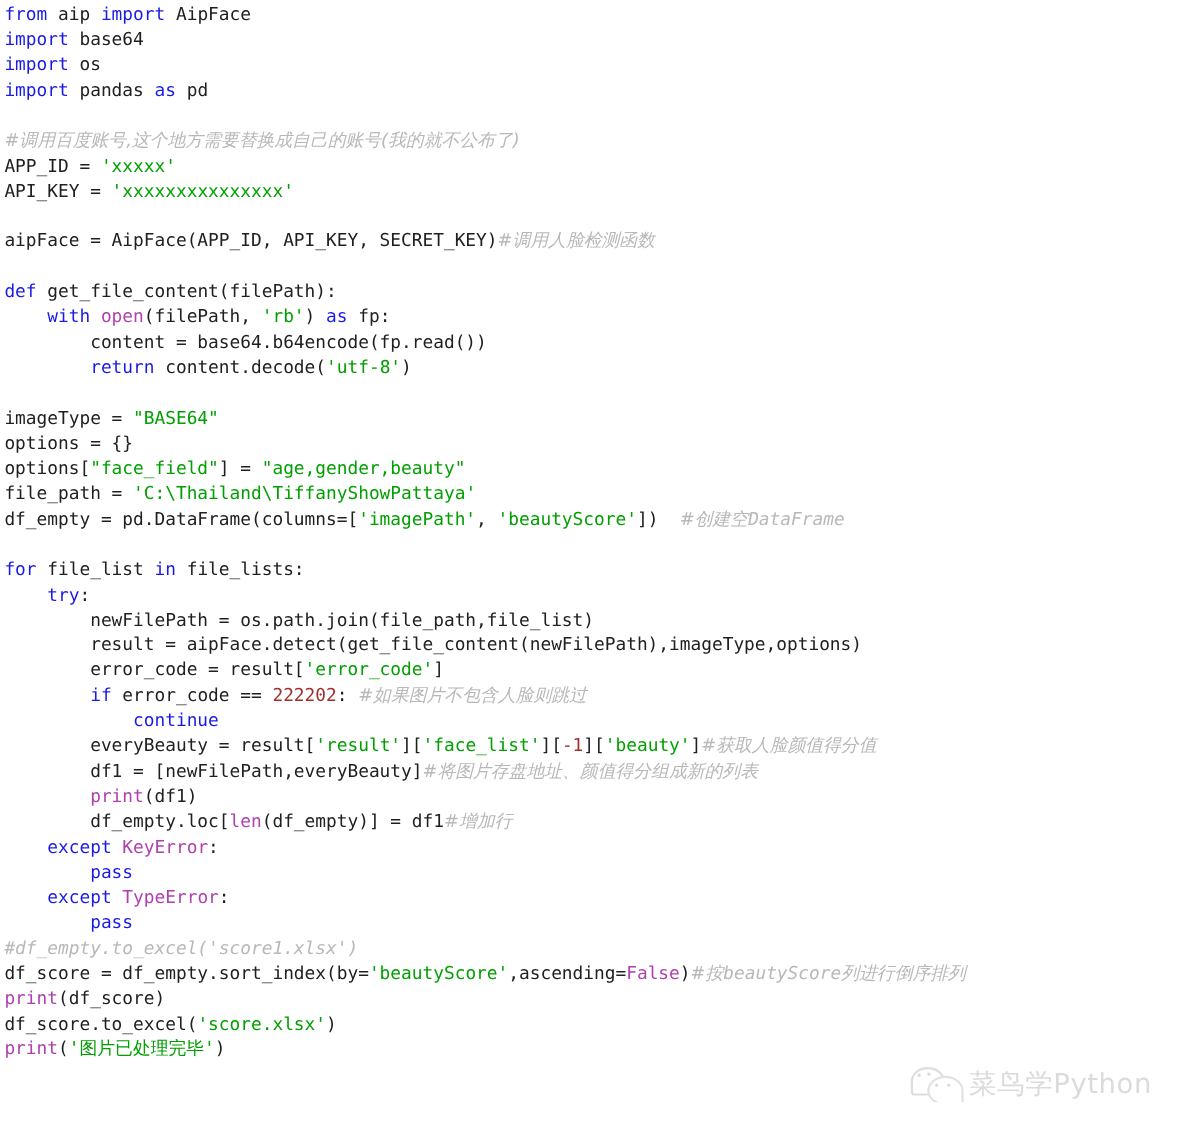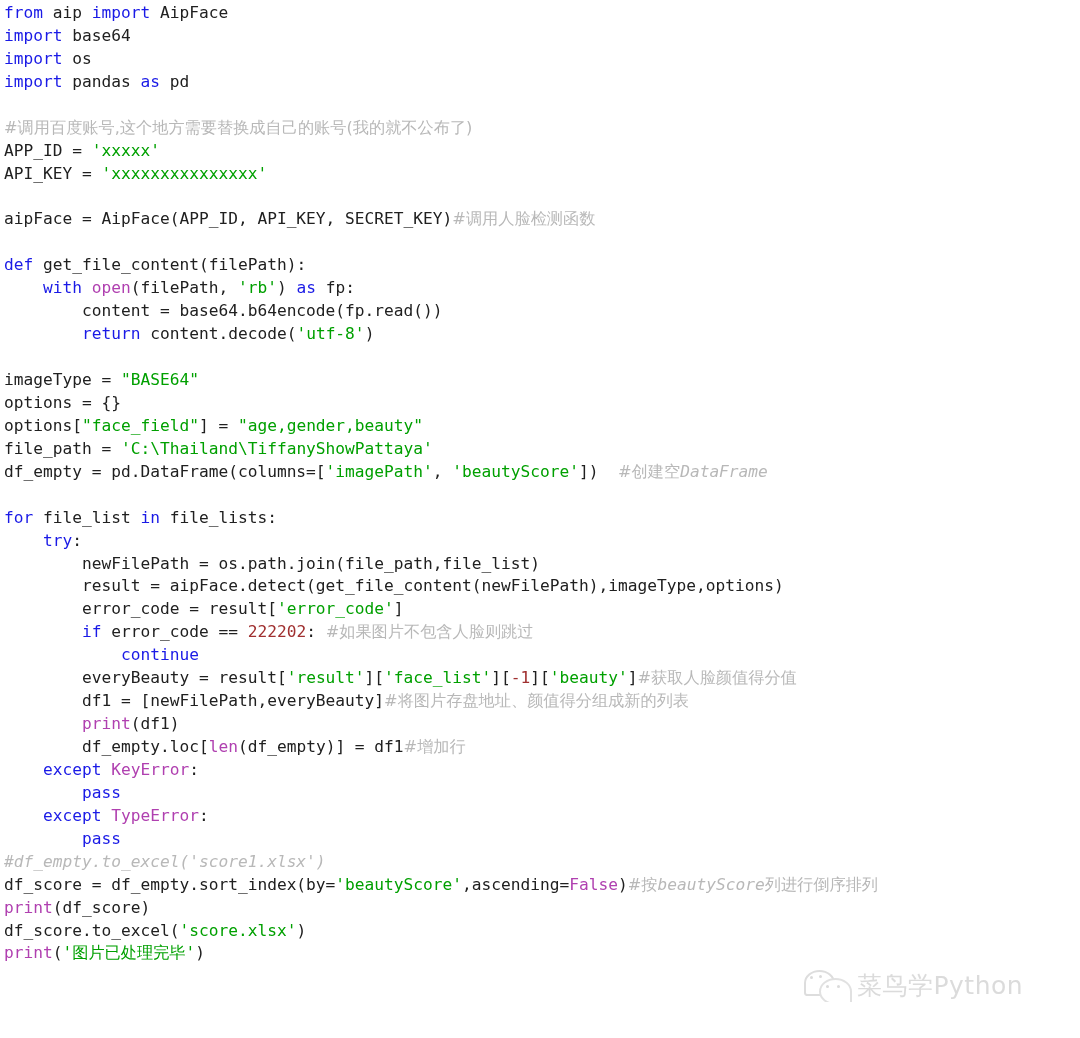--- a/index.html
+++ b/index.html
@@ -29,27 +29,27 @@
     letter-spacing: 0px;
   }
   .tok { white-space: pre; }
   .kw   { color: #1a1ae6; }           
   .bi   { color: #b040b0; }           
   .str  { color: #00a000; }           
   .num  { color: #a03030; }           
   .fn   { color: #202020; font-weight: normal; }  
   .pl   { color: #202020; }           
   .cm   { color: #b8b8b8; font-style: italic; } 
-  .cmz  { color: #b8b8b8; font-family: "DejaVu Sans", sans-serif; }
+  .cmz  { color: #b8b8b8; font-style: italic; font-family: "DejaVu Sans", sans-serif; }
   .zh   { font-family: Liberation Serif, serif; }
 
   
   #watermark {
     position: absolute;
-    left: 804px;
+    left: 828px;
     top: 969px;
     display: flex;
     align-items: center;
     gap: 7px;
     opacity: 0.62;
   }
   #watermark .wx {
     position: relative;
     width: 46px;
     height: 32px;

